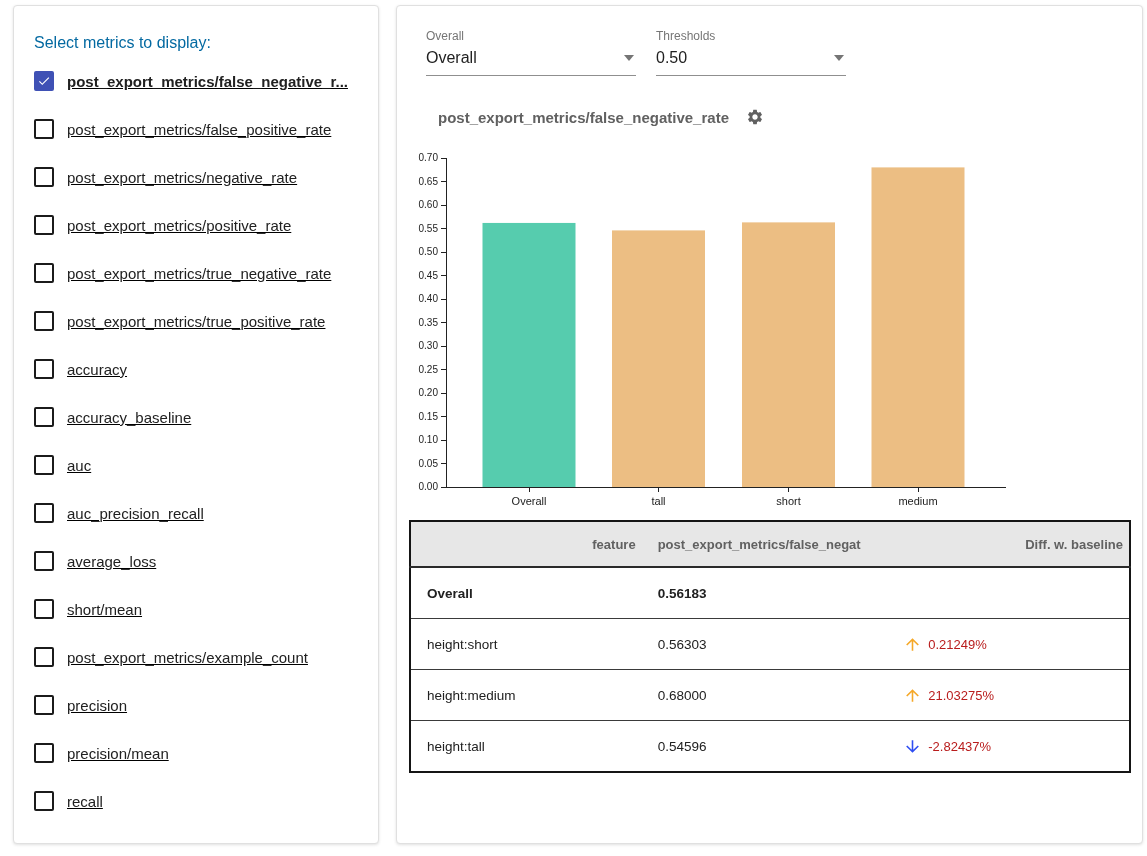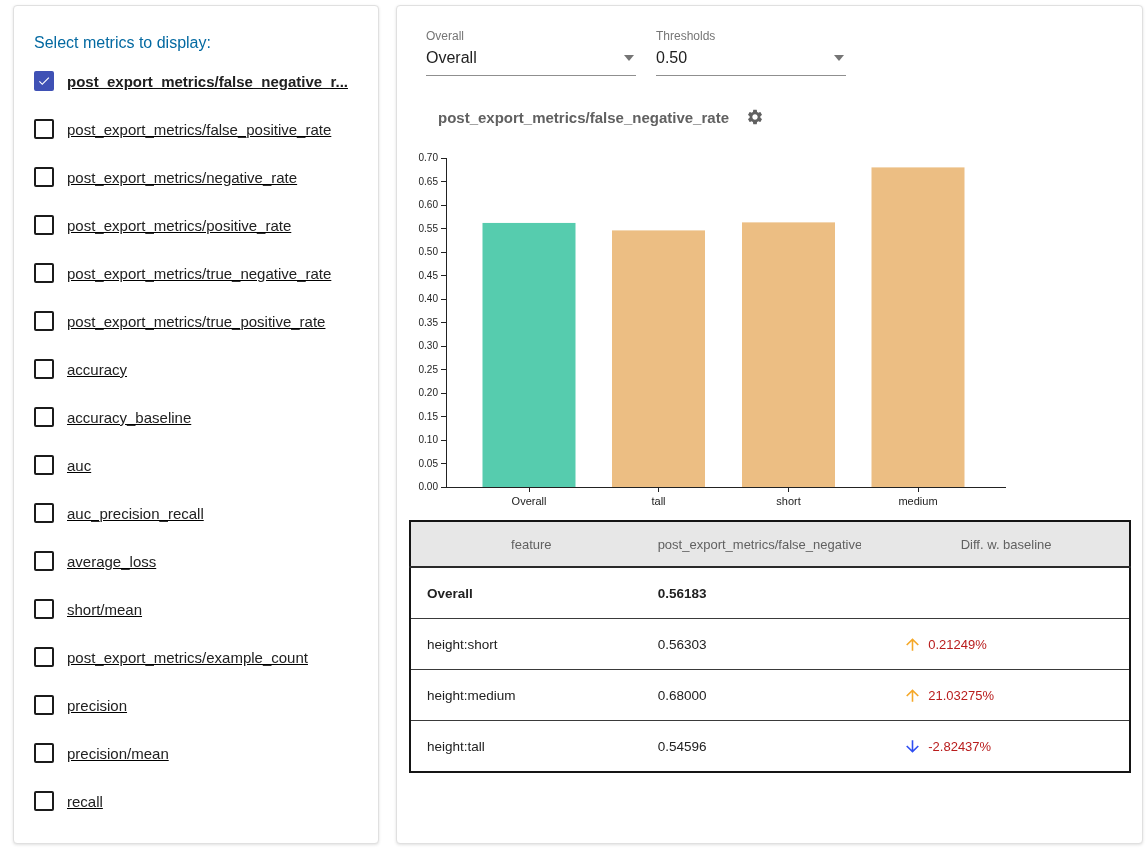--- a/index.html
+++ b/index.html
@@ -36,22 +36,22 @@
 
   
   #bar-chart{position:absolute;left:19px;top:145px;}
   .axis-line{stroke:#222;stroke-width:1;shape-rendering:crispEdges;}
   .tick-text{font-family:"Liberation Sans",sans-serif;font-size:10px;fill:#222;}
   .xcat-text{font-family:"Liberation Sans",sans-serif;font-size:11px;fill:#222;}
 
   
   #metric-table{position:absolute;left:12px;top:514px;width:722px;border-collapse:collapse;
     table-layout:fixed;border:2px solid #151515;}
-  #metric-table th{height:44px;background:#e7e7e7;color:#616161;font-size:13px;font-weight:normal;
-    text-align:center;border-bottom:2px solid #2a2a2a;}
+  #metric-table th{height:44px;background:#e7e7e7;color:#616161;font-size:13px;font-weight:bold;
+    text-align:right;border-bottom:2px solid #2a2a2a;}
   #metric-table td{height:50px;font-size:13.5px;color:#212121;}
   #metric-table tr + tr td{border-top:1px solid #3a3a3a;}
   #metric-table th,#metric-table td{padding:0 6px 0 16px;overflow:hidden;white-space:nowrap;}
   #metric-table .c3{padding-left:28px;}
   .baseline-row td{color:#26a583;font-weight:bold;}
   .diff-cell{display:flex;align-items:center;margin-left:14px;}
   .diff-cell svg{width:19px;height:19px;margin-right:6px;}
   .diff-text{font-size:13px;color:#b91c1c;font-weight:normal;}
 </style>
 </head>

